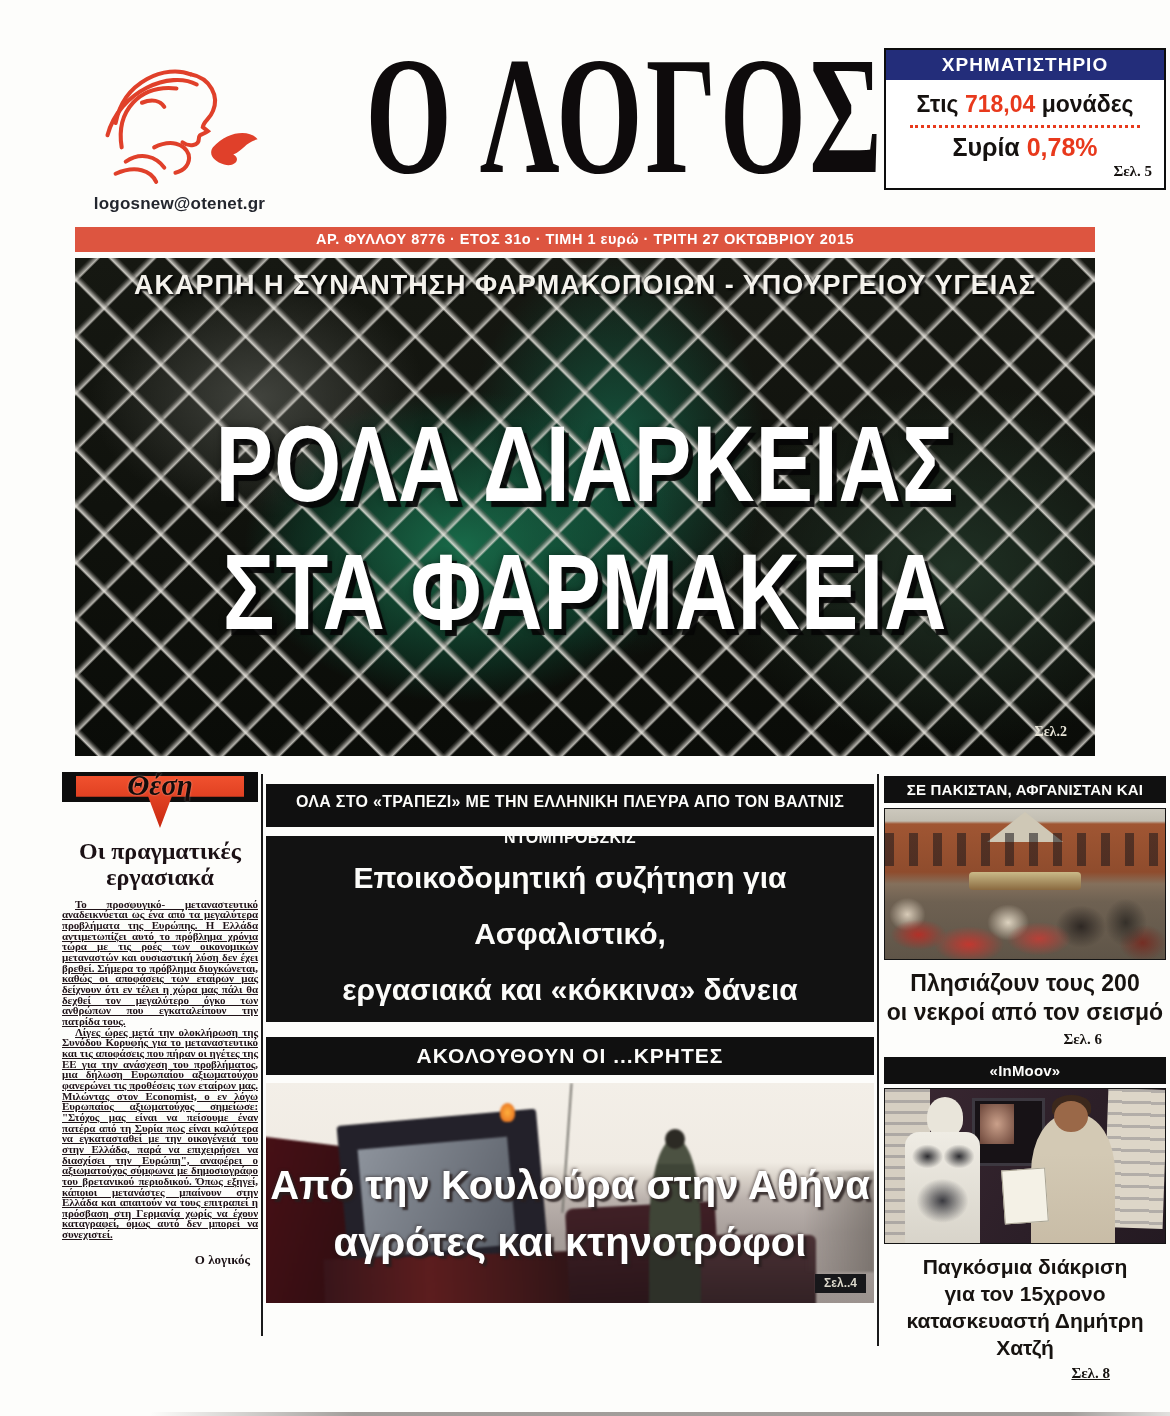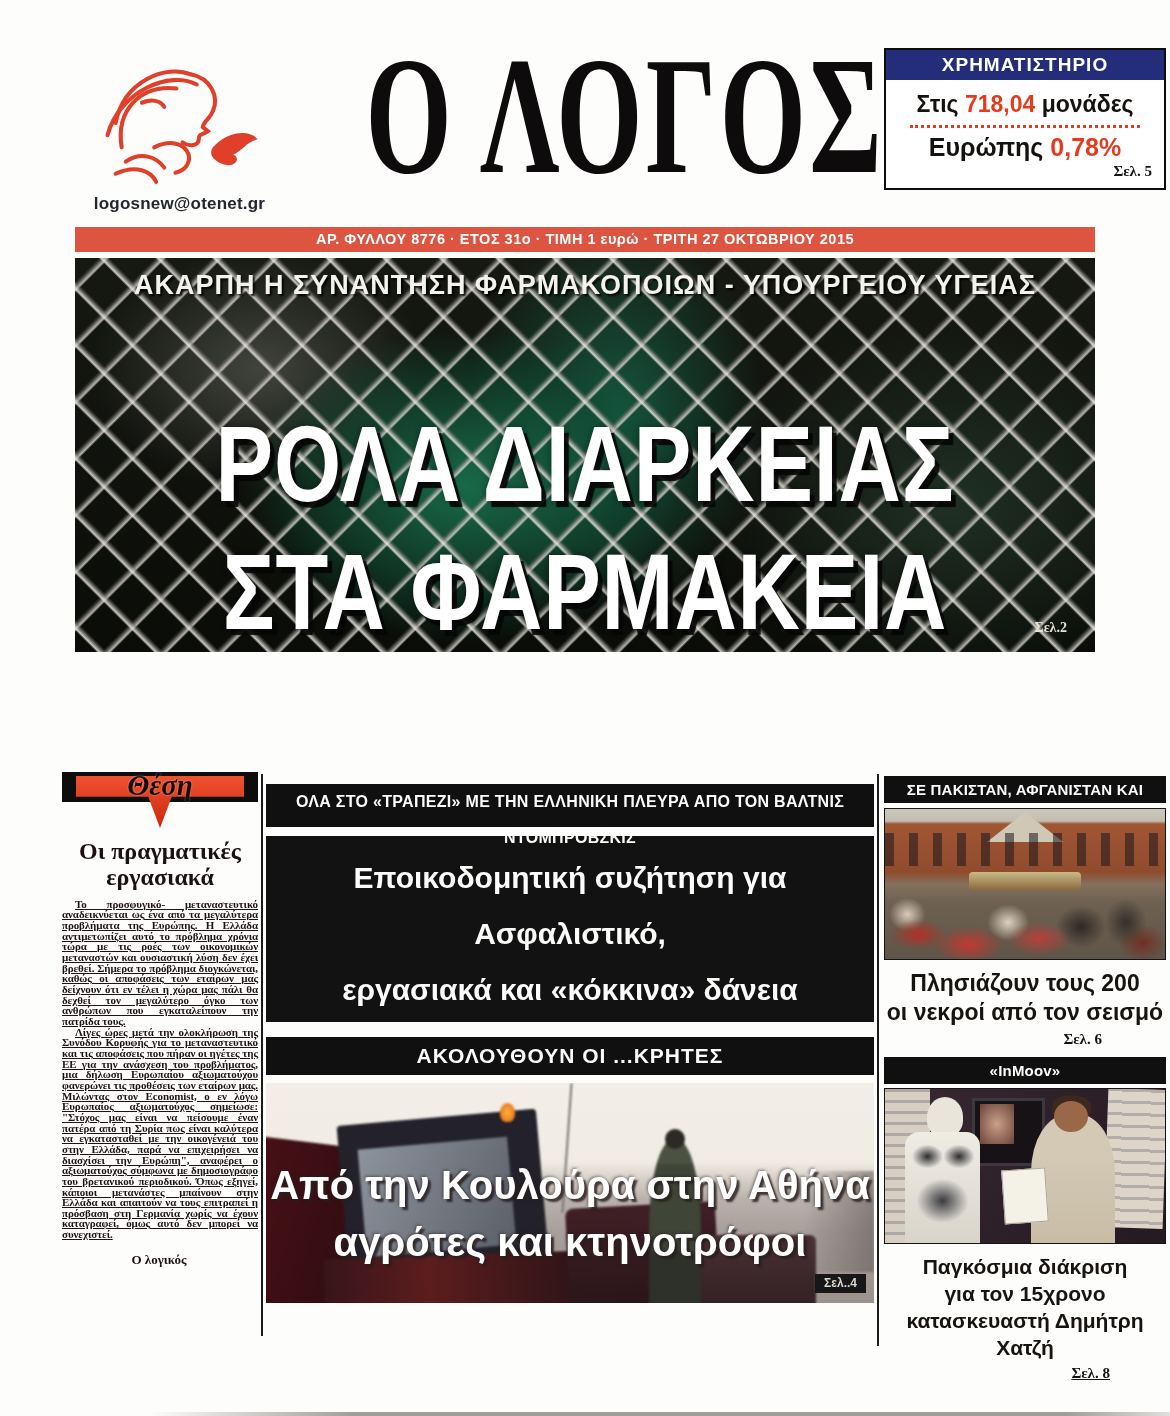--- a/index.html
+++ b/index.html
@@ -28,21 +28,21 @@
   .stock-line2 { text-align:center; font:bold 25px "Liberation Sans",sans-serif; color:#15110f; }
   .stock-ref { text-align:right; padding-right:12px; margin-top:1px;
     font:bold 15px "Liberation Serif",serif; color:#15110f; }
   .red { color:#e8391c; }
   
   .issue-bar { position:absolute; left:75px; top:227px; width:1020px; height:25px;
     background:linear-gradient(90deg,#e06048,#dd4f38 30%,#e05b42 70%,#d8means,#dd5640);
     background-color:#dd5540; color:#fff; text-align:center;
     font:bold 14.5px/25px "Liberation Sans",sans-serif; letter-spacing:0.5px; }
   
-  .hero { position:absolute; left:75px; top:258px; width:1020px; height:394px; overflow:hidden;
+  .hero { position:absolute; left:75px; top:258px; width:1020px; height:498px; overflow:hidden;
     background-color:#0b0d0a;
     background-image:
       repeating-linear-gradient(45deg, rgba(235,232,225,0) 0 15px, rgba(235,232,225,0.85) 17px, rgba(120,118,112,0.45) 21px, rgba(0,0,0,0) 23px, rgba(0,0,0,0) 40px),
       repeating-linear-gradient(-45deg, rgba(222,219,212,0) 0 15px, rgba(222,219,212,0.8) 17px, rgba(110,108,102,0.4) 21px, rgba(0,0,0,0) 23px, rgba(0,0,0,0) 40px),
       radial-gradient(ellipse 280px 200px at 38% 58%, rgba(26,122,84,0.85), rgba(14,72,50,0.45) 60%, rgba(0,0,0,0) 78%),
       radial-gradient(ellipse 210px 280px at 53% 40%, rgba(22,104,76,0.8), rgba(0,0,0,0) 72%),
       radial-gradient(ellipse 240px 170px at 18% 28%, rgba(70,72,66,0.9), rgba(0,0,0,0) 70%),
       radial-gradient(ellipse 320px 240px at 86% 62%, rgba(34,54,40,0.85), rgba(0,0,0,0) 76%),
       linear-gradient(#161812,#0a0c08); }
   .hero-kicker { padding-top:12px; text-align:center; color:#f4f2ec;
@@ -68,21 +68,21 @@
     background:linear-gradient(180deg,#f0512e,#c92810);
     clip-path:polygon(0 0,100% 0,100% 40%,57% 40%,50% 100%,43% 40%,0 40%); }
   .thesi-label { position:absolute; top:-3px; left:0; right:0; text-align:center;
     font:italic bold 29px "Liberation Serif",serif; color:#150c0a;
     text-shadow:0 0 2px rgba(255,255,255,0.5); }
   .opinion-title { margin-top:6px; text-align:center;
     font:bold 24px/1.1 "Liberation Serif",serif; color:#1b1115; }
   .opinion-body { margin-top:8px; padding:0 2px; color:#201318; }
   .opinion-body p { margin:0; font:bold 11px/0.97 "Liberation Serif",serif;
     text-align:justify; text-indent:13px; letter-spacing:-0.1px;text-decoration:underline; }
-  .signature { margin-top:12px; padding-right:2px; text-align:center;
+  .signature { margin-top:12px; padding-right:10px; text-align:right;
     font:bold 13px "Liberation Serif",serif; color:#1b1115; }
   
   .mid-kicker1 { height:43px; background:#101010; color:#fcfcfa; text-align:center;
     font:bold 16px/36px "Liberation Sans",sans-serif; letter-spacing:0.3px; }
   .mid-box { margin-top:9px; background:#121212; padding:14px 6px 4px; }
   .mid-box .bl { text-align:center; color:#fcfcfa;
     font:bold 30px/56px "Liberation Sans",sans-serif; }
   .mid-ref1 { text-align:right; color:#e6e3d6; font:13px "Liberation Serif",serif;
     padding:0 12px 4px 0; }
   .mid-kicker2 { margin-top:15px; height:38px; background:#101010; color:#fcfcfa;
@@ -189,21 +189,21 @@
     </g>
     <path d="M118,96 C132,80 154,78 162,88 C150,91 148,99 138,103 C146,107 140,116 129,113 C119,110 113,103 118,96 Z" fill="#e0402a"></path>
   </svg>
   <div class="email">logosnew@otenet.gr</div>
   <div class="masthead">Ο ΛΟΓΟΣ</div>
 
   <div class="stock">
     <div class="stock-head">ΧΡΗΜΑΤΙΣΤΗΡΙΟ</div>
     <div class="stock-line1"><span>Στις </span><span class="red">718,04</span><span> μονάδες</span></div>
     <div class="stock-dots"></div>
-    <div class="stock-line2"><span>Ευρώπης </span><span class="red">0,78%</span></div>
+    <div class="stock-line2"><span>Συρία </span><span class="red">0,78%</span></div>
     <div class="stock-ref">Σελ. 5</div>
   </div>
 
   <div class="issue-bar">ΑΡ. ΦΥΛΛΟΥ 8776 · ΕΤΟΣ 31ο · ΤΙΜΗ 1 ευρώ · ΤΡΙΤΗ 27 ΟΚΤΩΒΡΙΟΥ 2015</div>
 
   <div class="hero">
     <div class="hero-kicker">ΑΚΑΡΠΗ Η ΣΥΝΑΝΤΗΣΗ ΦΑΡΜΑΚΟΠΟΙΩΝ - ΥΠΟΥΡΓΕΙΟΥ ΥΓΕΙΑΣ</div>
     <div class="hero-headline">
       <div>ΡΟΛΑ ΔΙΑΡΚΕΙΑΣ</div>
       <div>ΣΤΑ ΦΑΡΜΑΚΕΙΑ</div>

